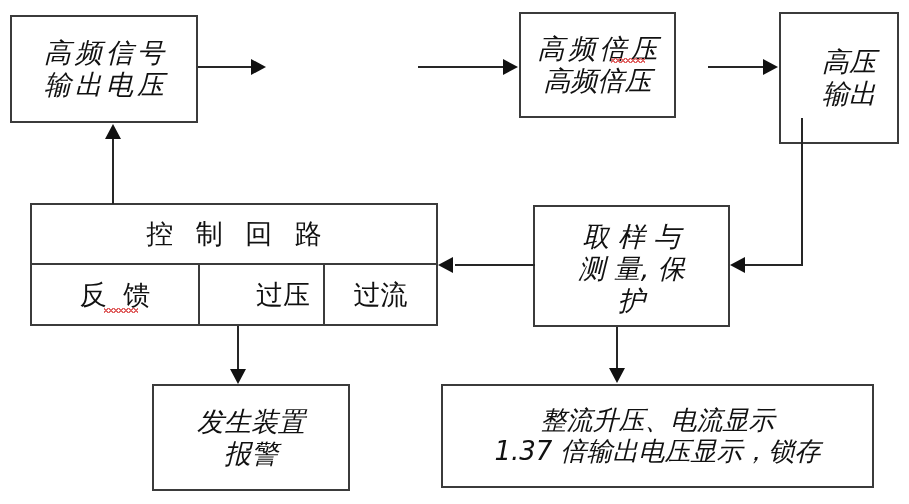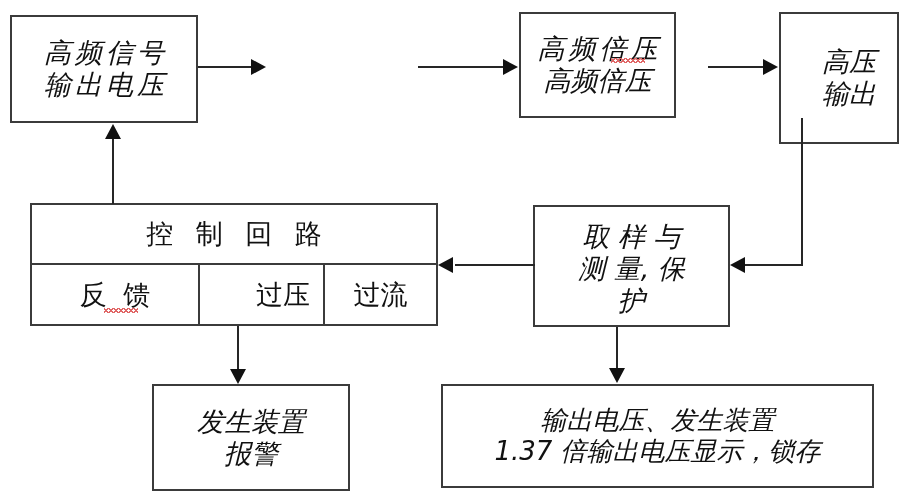--- a/index.html
+++ b/index.html
@@ -191,21 +191,21 @@
 
   <div class="ln-v" style="left:112px; top:139px; height:65px;"></div>
   <div class="arw arw-u" style="left:105px; top:124px;"></div>
 
   <div class="box t26" style="left:152px; top:384px; width:198px; height:107px;">
     <span class="ln">发生装置</span>
     <span class="ln">报警</span>
   </div>
 
   <div class="box t25" style="left:441px; top:384px; width:433px; height:104px;">
-    <span class="ln">输出电压、发生装置</span>
+    <span class="ln">整流升压、电流显示</span>
     <span class="ln">1.37 倍输出电压显示，锁存</span>
   </div>
 
   <div class="ln-v" style="left:237px; top:326px; height:44px;"></div>
   <div class="arw arw-d" style="left:230px; top:369px;"></div>
 
   <div class="ln-v" style="left:616px; top:327px; height:42px;"></div>
   <div class="arw arw-d" style="left:609px; top:368px;"></div>
 
 </div>

